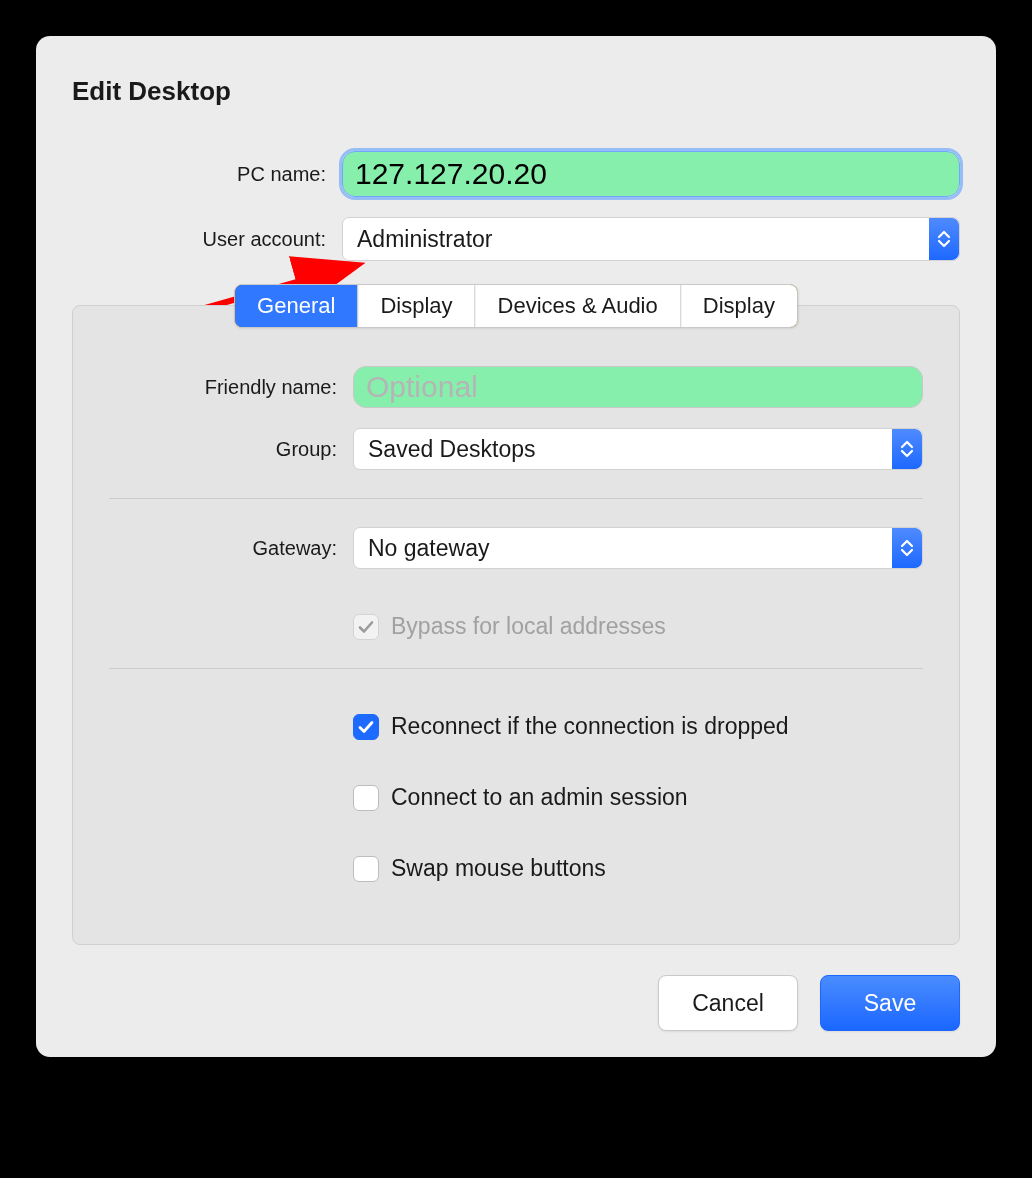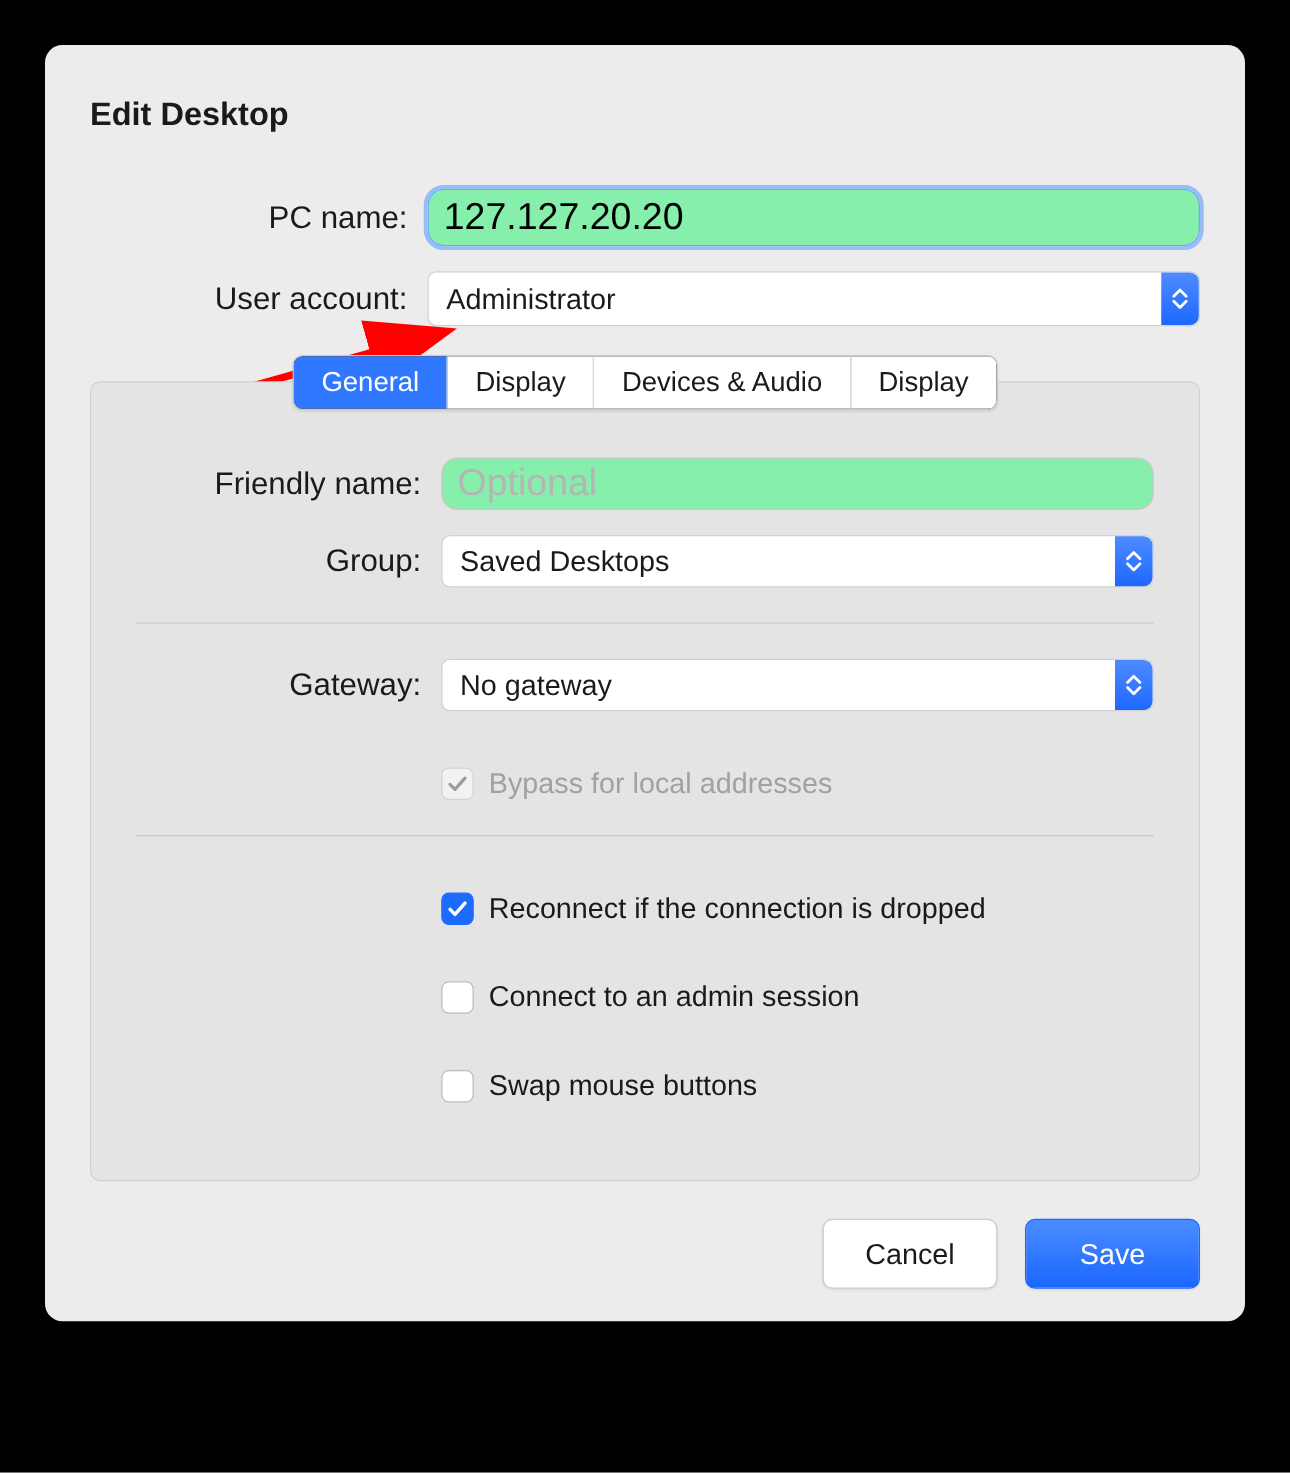--- a/index.html
+++ b/index.html
@@ -29,21 +29,21 @@
     }
     .row {
       display: flex;
       align-items: center;
       margin-bottom: 20px;
     }
     .row .label {
       width: 270px;
       text-align: right;
       padding-right: 16px;
-      font-size: 25px;
+      font-size: 20px;
     }
     .row .control { flex: 1; }
     .textfield {
       width: 100%;
       height: 46px;
       background: #86efac;
       border: 1px solid #c8c8c8;
       border-radius: 13px;
       padding: 0 12px;
       font-size: 30px;
@@ -100,21 +100,21 @@
     }
     .tabs {
       position: absolute;
       top: -22px;
       left: 50%;
       transform: translateX(-50%);
       display: flex;
       border: 1px solid #c9c9c9;
       border-radius: 8px;
       overflow: hidden;
-      background: #404040;
+      background: #a16207;
       box-shadow: 0 1px 2px rgba(0,0,0,.08);
     }
     .tab {
       padding: 8px 22px;
       font-size: 22px;
       border-right: 1px solid #d6d6d6;
       background: #fff;
       white-space: nowrap;
     }
     .tab:last-child { border-right: none; }

